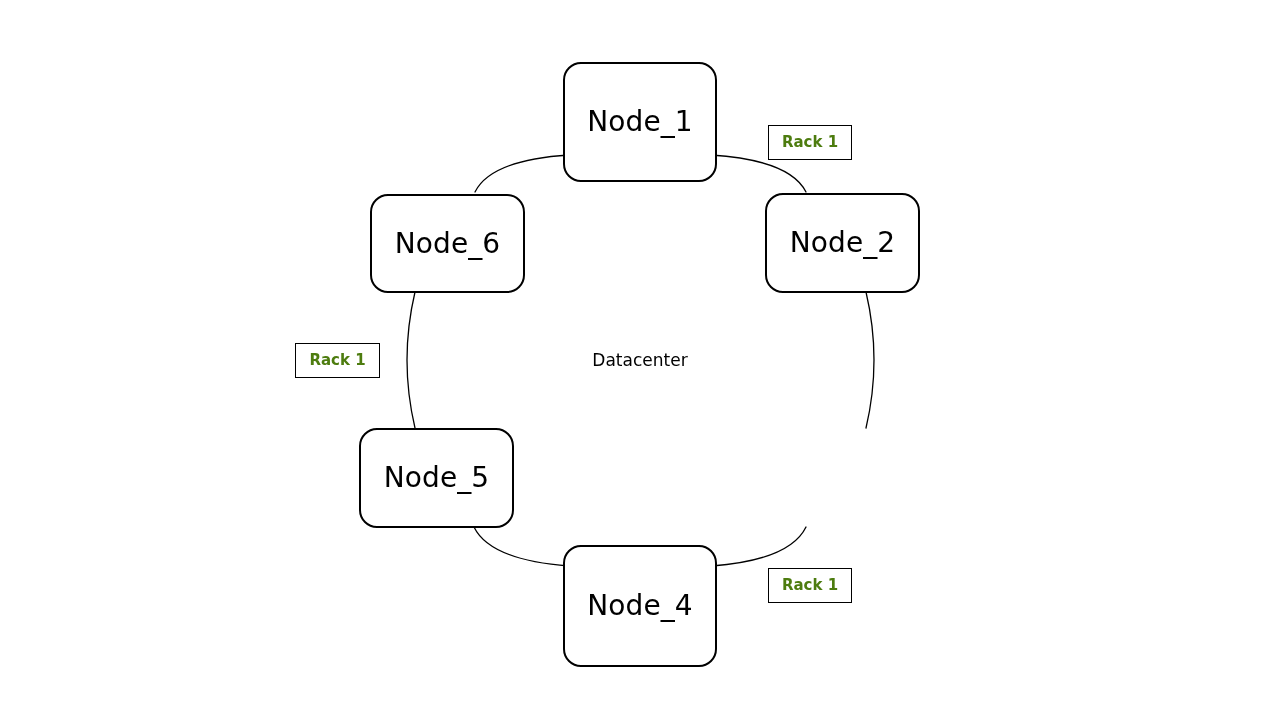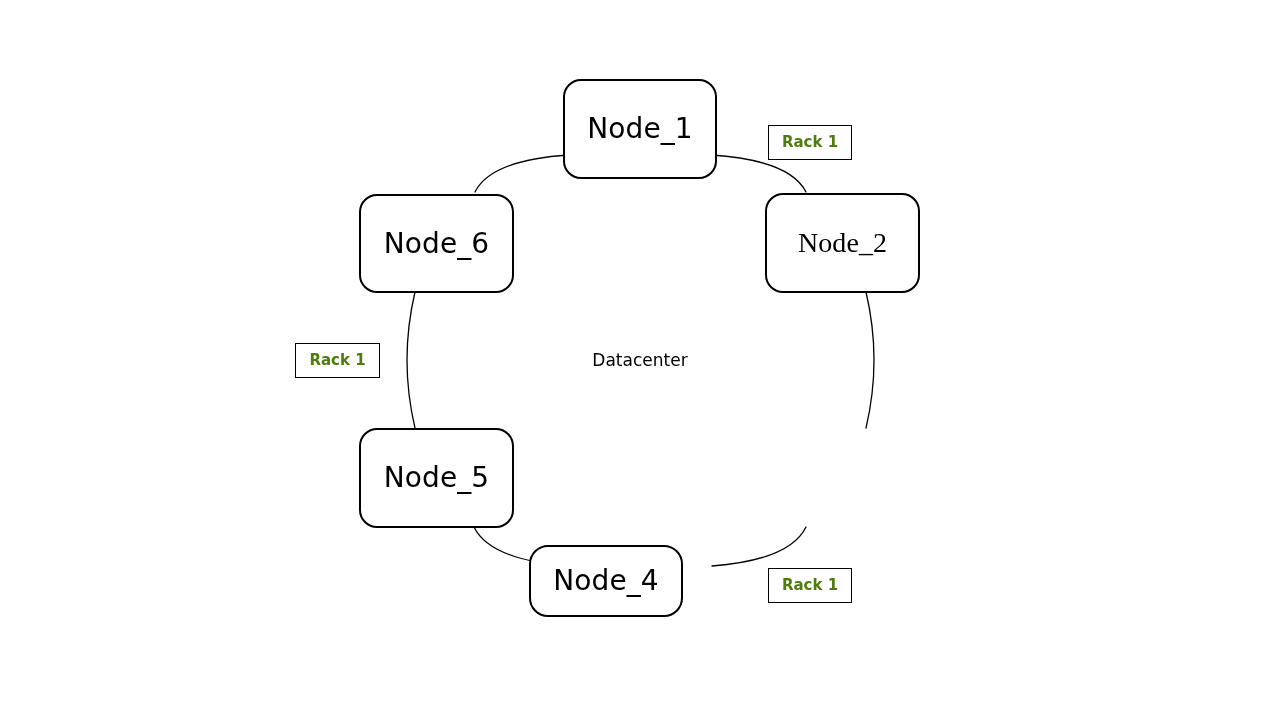--- a/index.html
+++ b/index.html
@@ -90,38 +90,38 @@
 
   <svg class="edge-layer" viewBox="0 0 1280 720" width="1280" height="720">
     <path class="edge-path" d="M 711,155 Q 790,160 806,192"></path>
     <path class="edge-path" d="M 866,292 Q 882,360 866,428"></path>
     <path class="edge-path" d="M 806,527 Q 790,560 712,566"></path>
     <path class="edge-path" d="M 569,566 Q 490,560 474,527"></path>
     <path class="edge-path" d="M 415,428 Q 399,360 415,292"></path>
     <path class="edge-path" d="M 475,192 Q 491,160 569,155"></path>
   </svg>
 
-  <div class="node" style="left: 563px; top: 79px; width: 154px; height: 100px;">
+  <div class="node" style="left: 563px; top: 62px; width: 154px; height: 120px;">
     <span class="node-label">Node_1</span>
   </div>
 
-  <div class="node" style="left: 765px; top: 193px; width: 155px; height: 100px; font-family: Liberation Serif, serif;">
+  <div class="node" style="left: 765px; top: 193px; width: 155px; height: 100px;">
     <span class="node-label">Node_2</span>
   </div>
 
 
-  <div class="node" style="left: 529px; top: 545px; width: 154px; height: 72px; border-radius: 19px;">
+  <div class="node" style="left: 563px; top: 545px; width: 154px; height: 122px;">
     <span class="node-label">Node_4</span>
   </div>
 
   <div class="node" style="left: 359px; top: 428px; width: 155px; height: 100px; align-items: center;">
     <span class="node-label">Node_5</span>
   </div>
 
-  <div class="node" style="left: 359px; top: 194px; width: 155px; height: 99px;">
+  <div class="node" style="left: 370px; top: 194px; width: 155px; height: 99px;">
     <span class="node-label">Node_6</span>
   </div>
 
   <div class="edge-label" style="left: 768px; top: 125px; width: 84px; height: 35px;">
     <span class="edge-label-text">Rack 1</span>
   </div>
 
   <div class="edge-label" style="left: 768px; top: 568px; width: 84px; height: 35px;">
     <span class="edge-label-text">Rack 1</span>
   </div>

